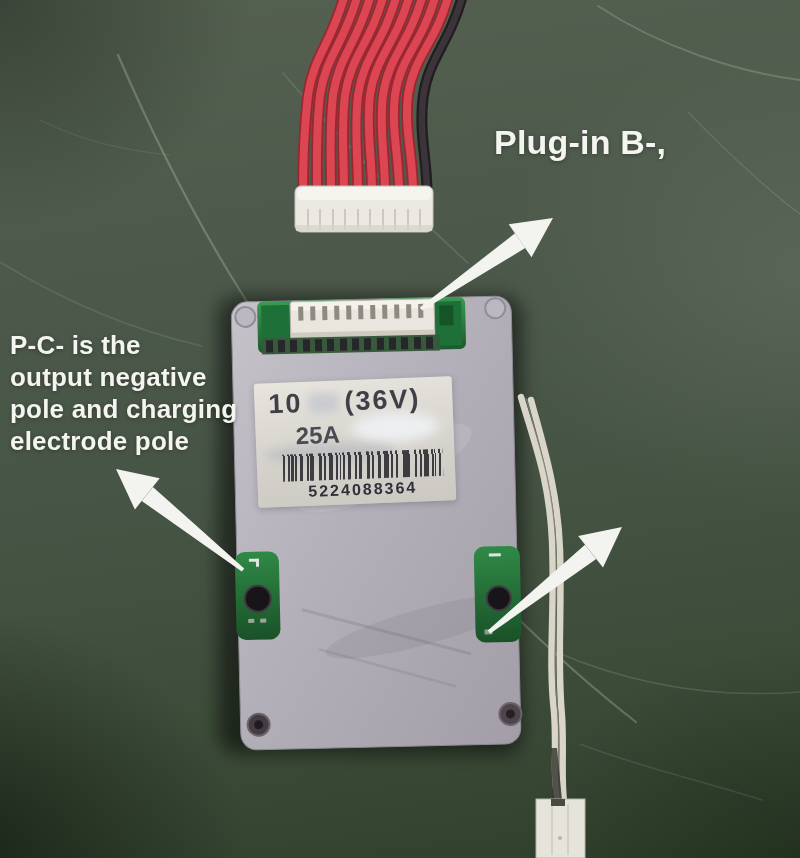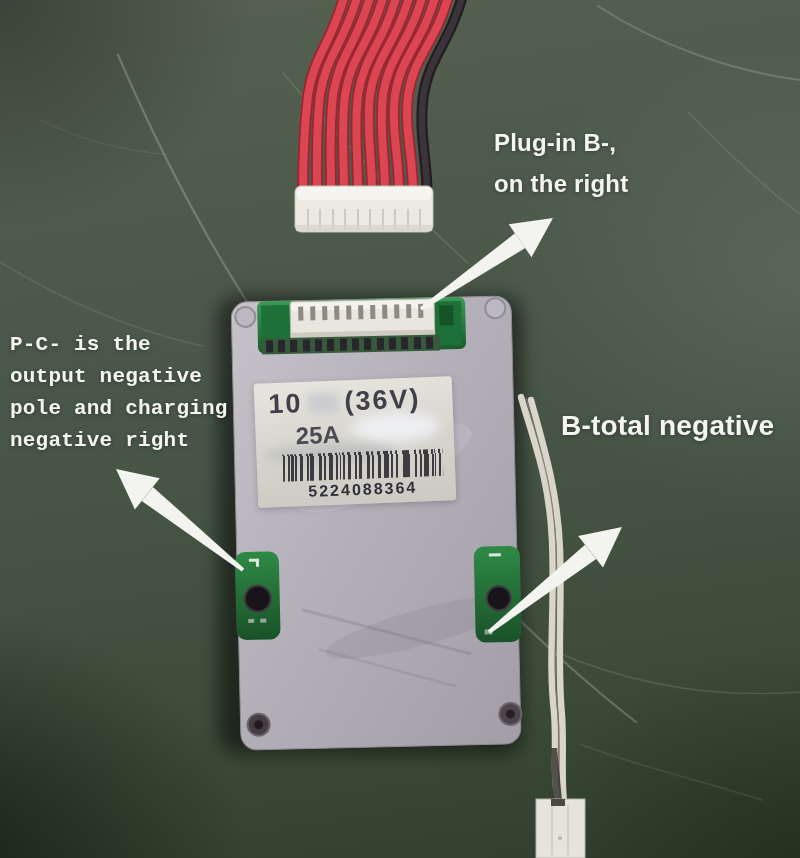--- a/index.html
+++ b/index.html
@@ -18,22 +18,22 @@
   .scratch{fill:none;stroke-linecap:round;}
   .wire-outer{fill:none;stroke:#9b2630;stroke-width:11.5;stroke-linecap:round;}
   .wire-inner{fill:none;stroke:#dc4552;stroke-width:8;stroke-linecap:round;}
   .wire-black-outer{fill:none;stroke:#211d21;stroke-width:11;stroke-linecap:round;}
   .wire-black-inner{fill:none;stroke:#3b343a;stroke-width:6.5;stroke-linecap:round;}
   .bwire{fill:none;stroke:#d9d6c9;stroke-width:6.5;stroke-linecap:round;}
   .bwire-shadow{fill:none;stroke:#8a877c;stroke-width:1.4;opacity:.7;}
   .arrow{fill:#f3f3ef;}
   .annotation{position:absolute;color:#f4f4f0;font-weight:700;
     text-shadow:0 1px 4px rgba(0,0,0,.35);letter-spacing:.2px;white-space:nowrap;}
-  .ann-plug{left:494px;top:122px;font-size:24px;line-height:41px;}
-  .ann-pc{left:10px;top:329px;font-size:21px;line-height:32px;font-family:Liberation Mono, monospace;}
+  .ann-plug{left:494px;top:122px;font-size:34px;line-height:41px;}
+  .ann-pc{left:10px;top:329px;font-size:26px;line-height:32px;}
   .ann-b{left:561px;top:406px;font-size:28px;line-height:40px;}
   .product-label{position:absolute;left:256px;top:380px;width:198px;height:124px;
     transform:rotate(-2.2deg);
     background:linear-gradient(175deg,#e8e5df,#d6d3cc 55%,#ccc9c2);
     border-radius:3px;box-shadow:0 2px 6px rgba(40,40,50,.25);color:#3f3f47;}
   .lbl-smudge{position:absolute;left:96px;top:34px;width:88px;height:30px;
     background:rgba(238,240,243,.95);filter:blur(6px);border-radius:50%;}
   .lbl-smudge2{position:absolute;left:8px;top:62px;width:130px;height:20px;
     background:rgba(176,180,188,.55);filter:blur(5px);border-radius:50%;}
   .lbl-row1{position:absolute;left:14px;top:6px;font-size:27px;font-weight:700;
@@ -244,27 +244,25 @@
       <span class="lbl-blur"></span>
       <span>(36V)</span>
     </div>
     <div class="lbl-row2">25A</div>
     <div class="barcode"></div>
     <div class="barcode-number">5224088364</div>
   </div>
 
   <div class="annotation ann-plug">
     <div>Plug-in B-,</div>
-    <div>on the right</div>
   </div>
 
   <div class="annotation ann-pc">
     <div>P-C- is the</div>
     <div>output negative</div>
     <div>pole and charging</div>
-    <div>negative right</div>
+    <div>electrode pole</div>
   </div>
 
   <div class="annotation ann-b">
-    <div>B-total negative</div>
   </div>
 
 </div>
 
 </body></html>

